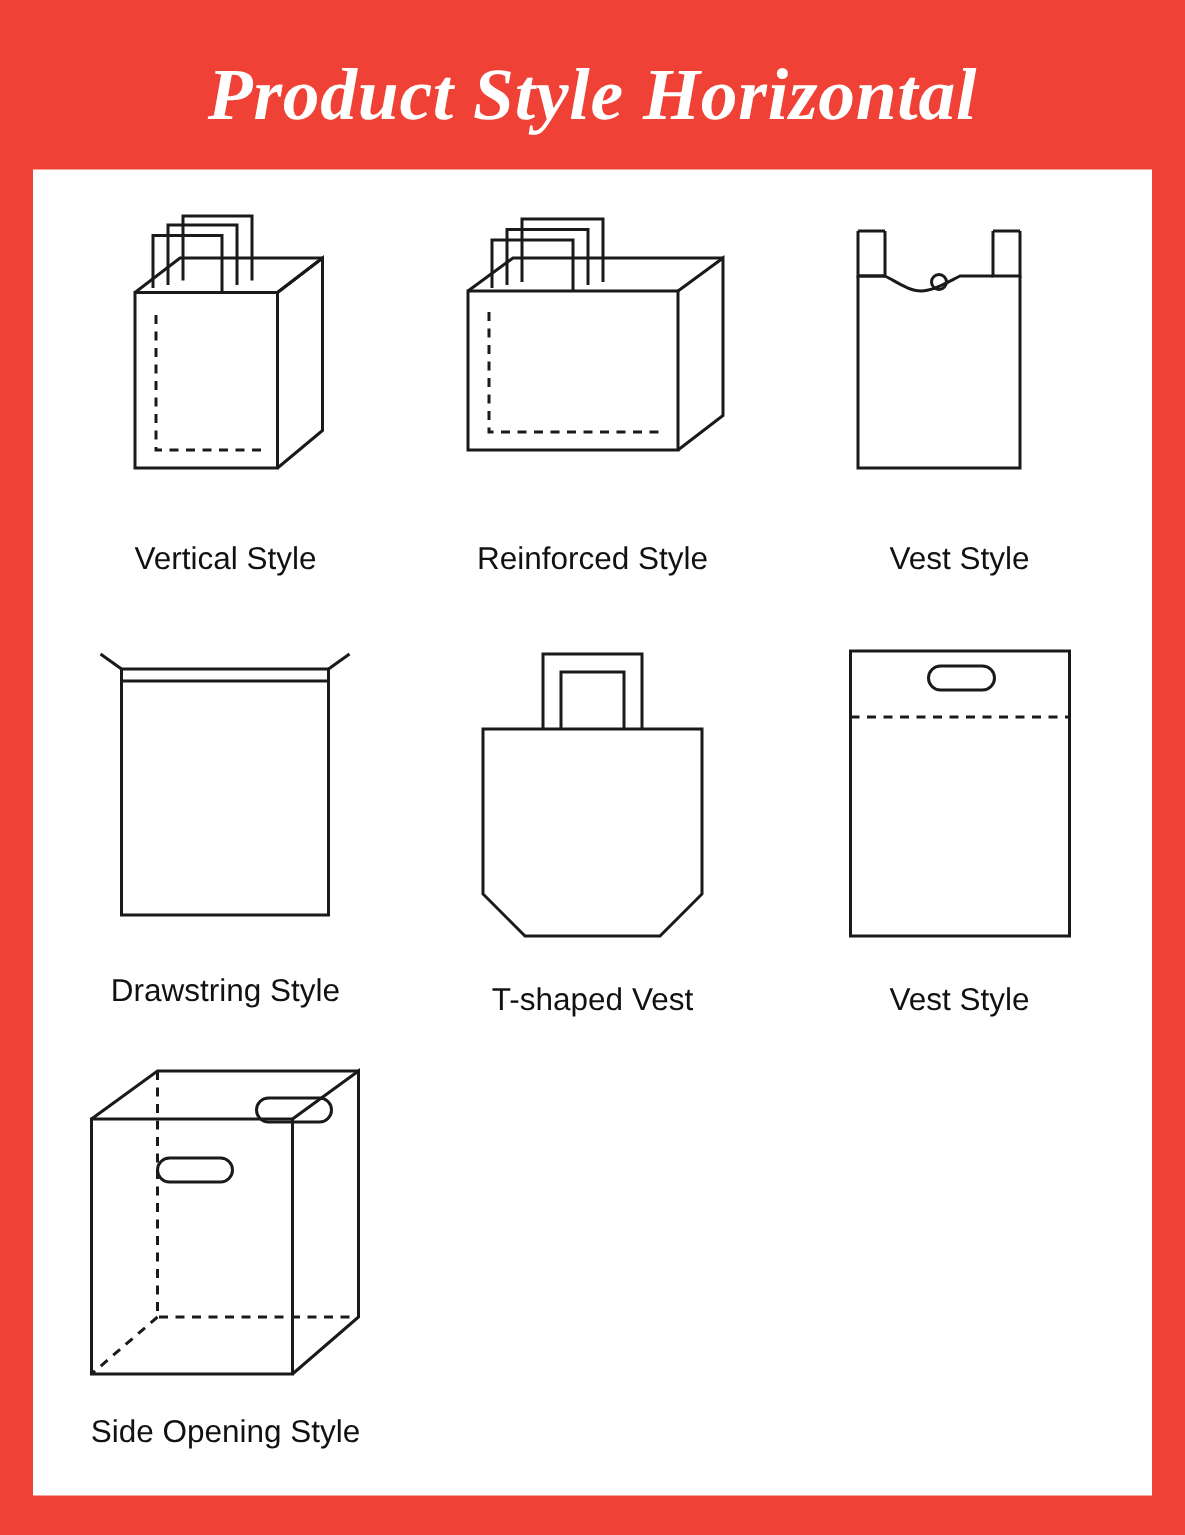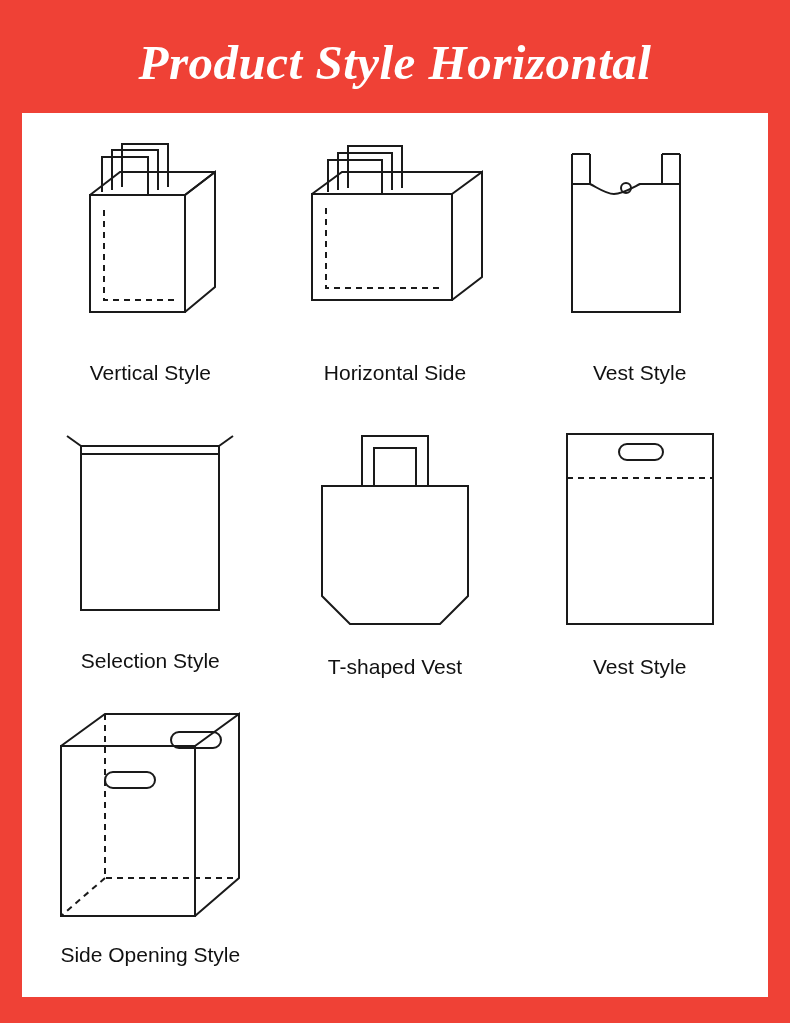--- a/index.html
+++ b/index.html
@@ -109,21 +109,21 @@
           <svg width="210" height="220" viewBox="0 0 210 220" fill="none" stroke="#1a1a1a" stroke-width="2">
             <path d="M38 60 L38 28 L92 28 L92 62"></path>
             <path d="M48 58 L48 21 L102 21 L102 58"></path>
             <path d="M58 56 L58 14 L112 14 L112 56"></path>
             <path d="M22 62 L22 168 L162 168 L162 62 Z"></path>
             <path d="M162 168 L192 145 L192 40 L162 62"></path>
             <path d="M22 62 L52 40 L192 40"></path>
             <path d="M36 76 L36 156 L152 156" stroke-dasharray="6 5"></path>
           </svg>
         </div>
-        <div class="caption">Horizontal Side</div>
+        <div class="caption">Reinforced Style</div>
       </div>
 
       <div class="cell">
         <div class="art">
           <svg width="180" height="220" viewBox="0 0 180 220" fill="none" stroke="#1a1a1a" stroke-width="2">
             <path d="M22 22 L22 52 L40 52 L40 22"></path>
             <path d="M112 22 L112 52 L130 52 L130 22"></path>
             <path d="M22 22 L40 22"></path>
             <path d="M112 22 L130 22"></path>
             <path d="M22 52 L22 180 L130 180 L130 52"></path>
@@ -138,21 +138,21 @@
 
       <div class="cell">
         <div class="art">
           <svg width="190" height="220" viewBox="0 0 190 220" fill="none" stroke="#1a1a1a" stroke-width="2">
             <path d="M26 26 L164 26 L164 190 L26 190 Z"></path>
             <path d="M26 26 L12 16"></path>
             <path d="M164 26 L178 16"></path>
             <path d="M26 34 L164 34"></path>
           </svg>
         </div>
-        <div class="caption">Selection Style</div>
+        <div class="caption">Drawstring Style</div>
       </div>
 
 
       <div class="cell row3">
         <div class="art">
           <svg width="190" height="230" viewBox="0 0 190 230" fill="none" stroke="#1a1a1a" stroke-width="2">
             <path d="M62 68 L62 18 L128 18 L128 68"></path>
             <path d="M74 68 L74 30 L116 30 L116 68"></path>
             <path d="M22 68 L168 68 L168 178 L140 206 L50 206 L22 178 Z"></path>
           </svg>

